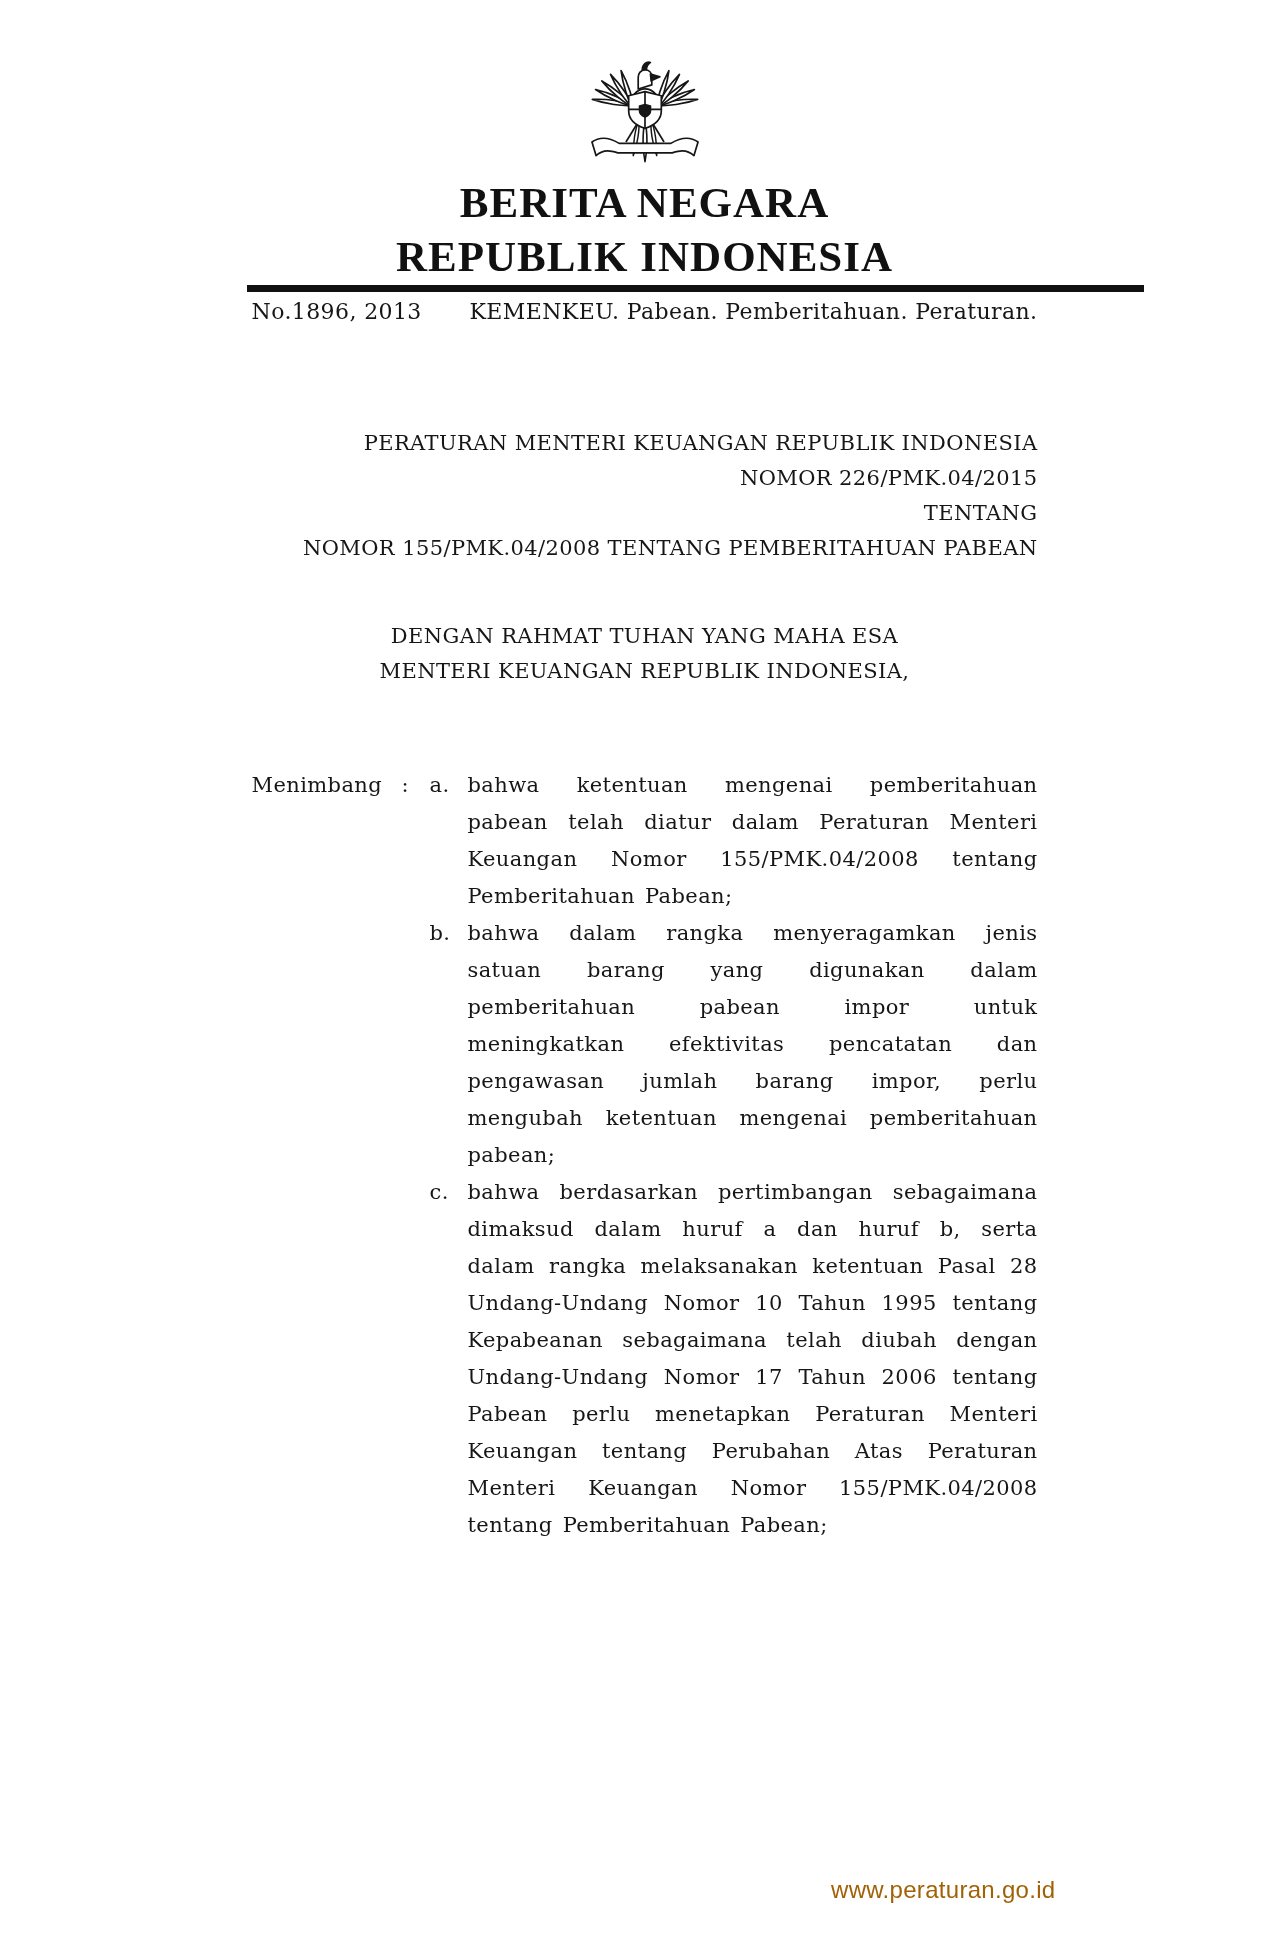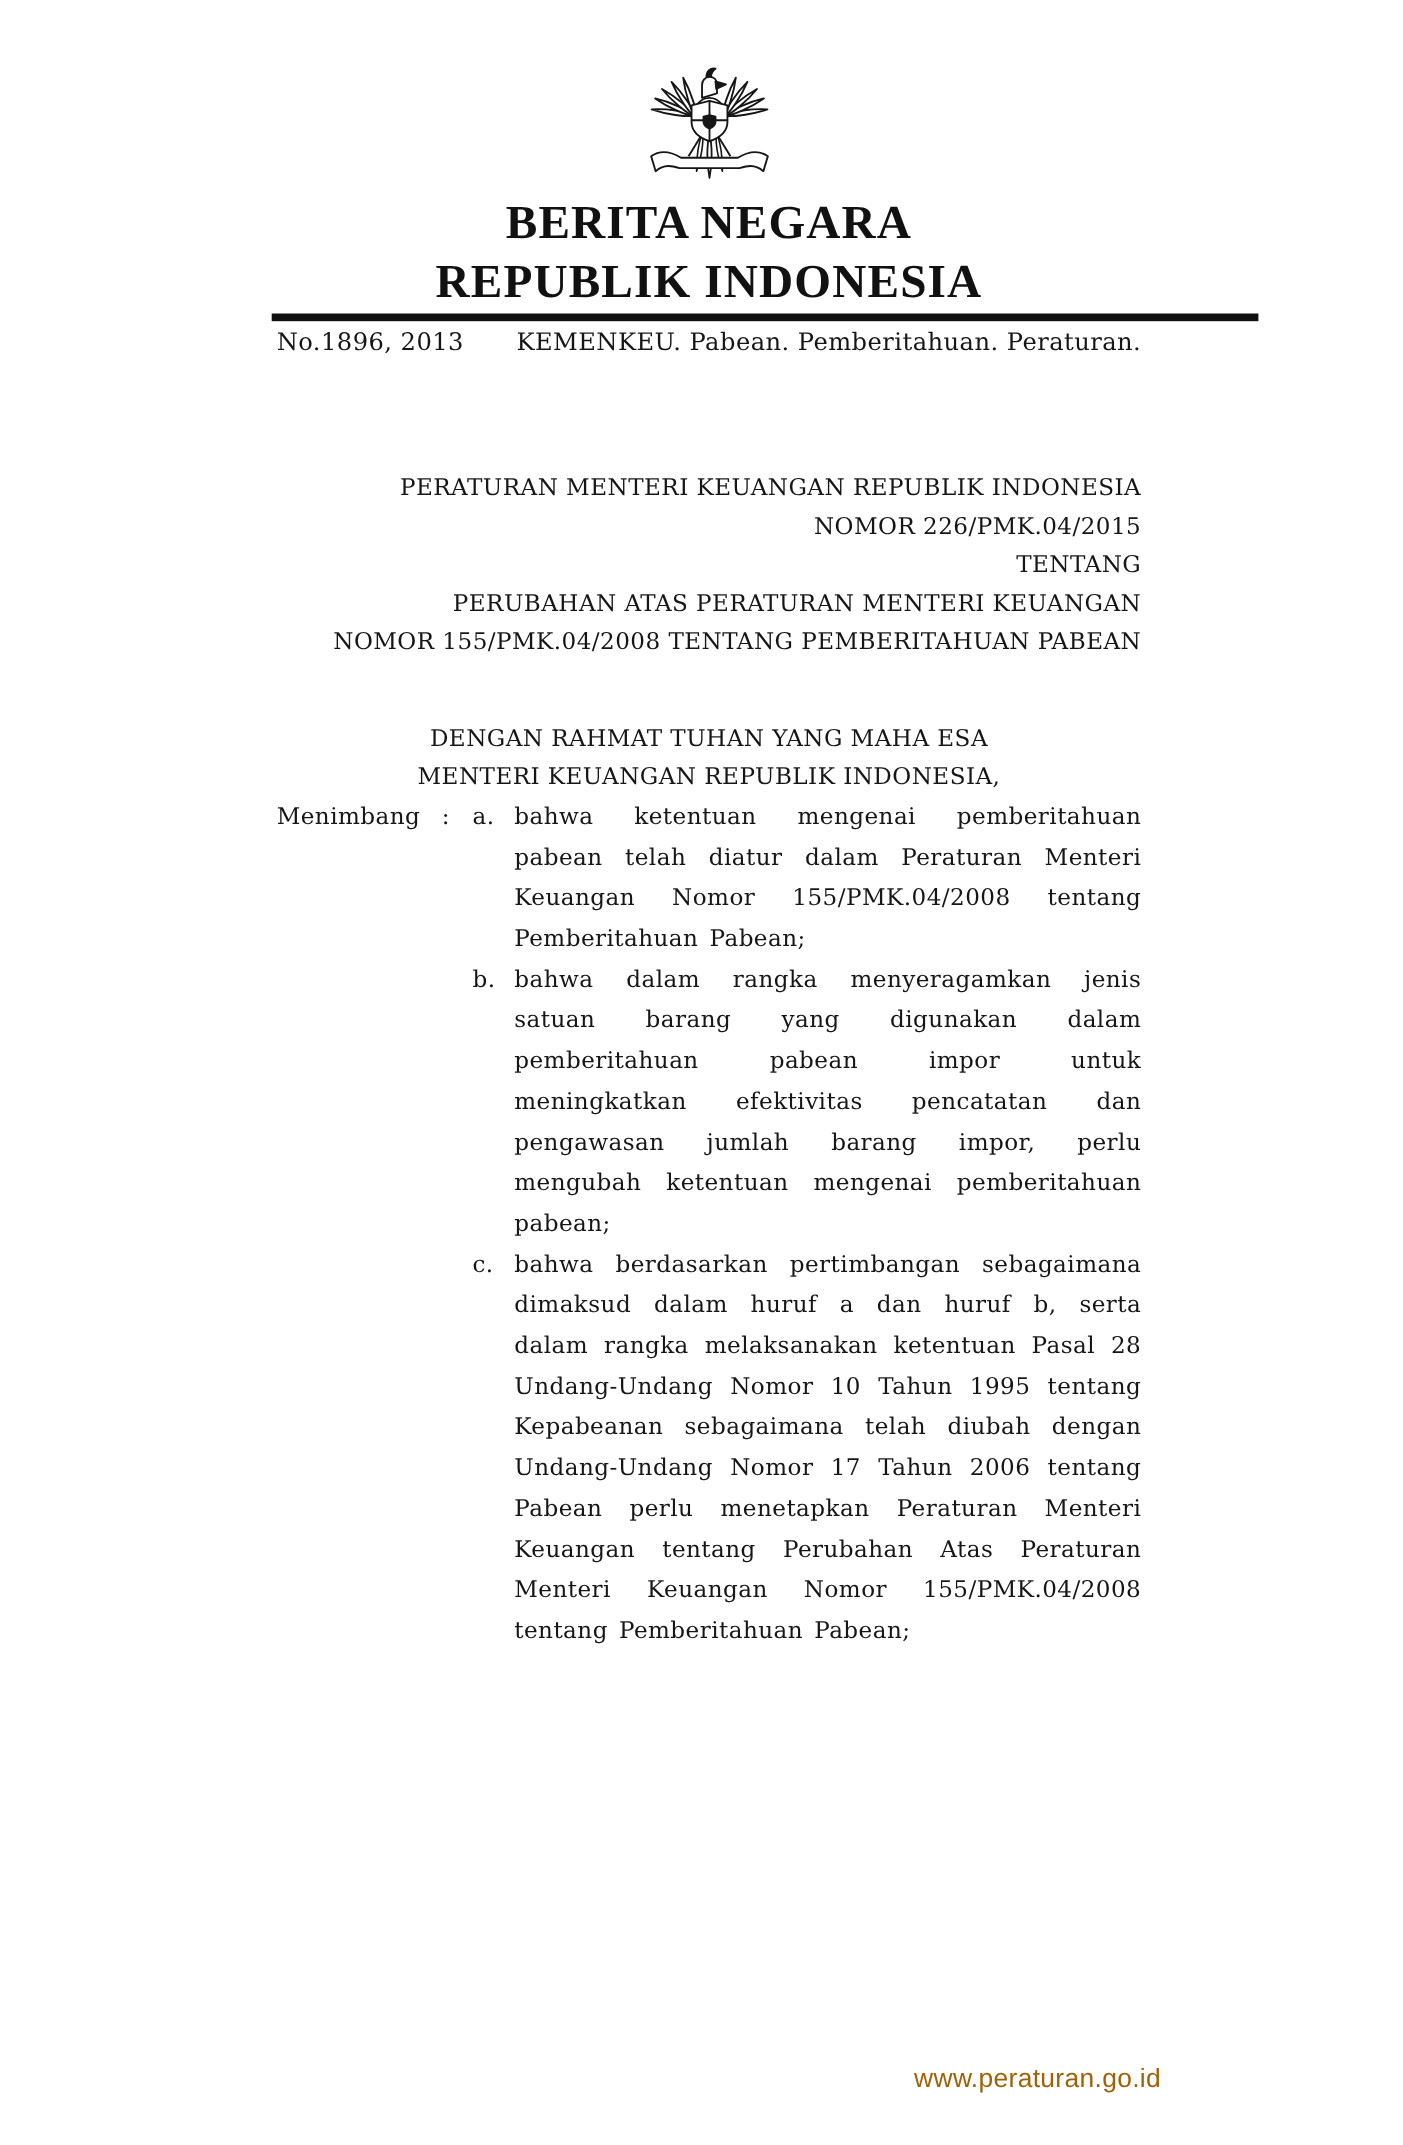--- a/index.html
+++ b/index.html
@@ -51,20 +51,21 @@
     margin-top:100px;
     text-align:right;
     font-size:21px;
     line-height:35px;
     letter-spacing:0.4px;
   }
   .center-line { text-align:center; font-size:21px; line-height:35px; letter-spacing:0.4px; }
   .invocation { margin-top:53px; }
   .authority  { }
   .considerations {
+    margin-top:78px;
     display:grid;
     grid-template-columns:150px 28px 38px 1fr;
     font-size:21px;
     line-height:37px;
     letter-spacing:0.4px;
     word-spacing:3px;
   }
   .c-label { grid-column:1; }
   .c-colon { grid-column:2; }
   .c-marker { grid-column:3; }
@@ -138,21 +139,20 @@
 
     <div class="meta-row">
       <span>No.1896, 2013</span>
       <span>KEMENKEU. Pabean. Pemberitahuan. Peraturan.</span>
     </div>
 
     <div class="headings">
       <div>PERATURAN MENTERI KEUANGAN REPUBLIK INDONESIA</div>
       <div>NOMOR 226/PMK.04/2015</div>
       <div>TENTANG</div>
-      <div>PERUBAHAN ATAS PERATURAN MENTERI KEUANGAN</div>
       <div>NOMOR 155/PMK.04/2008 TENTANG PEMBERITAHUAN PABEAN</div>
     </div>
 
     <div class="center-line invocation">DENGAN RAHMAT TUHAN YANG MAHA ESA</div>
 
     <div class="center-line authority">MENTERI KEUANGAN REPUBLIK INDONESIA,</div>
 
     <div class="considerations">
       <div class="c-label">Menimbang</div>
       <div class="c-colon">:</div>

